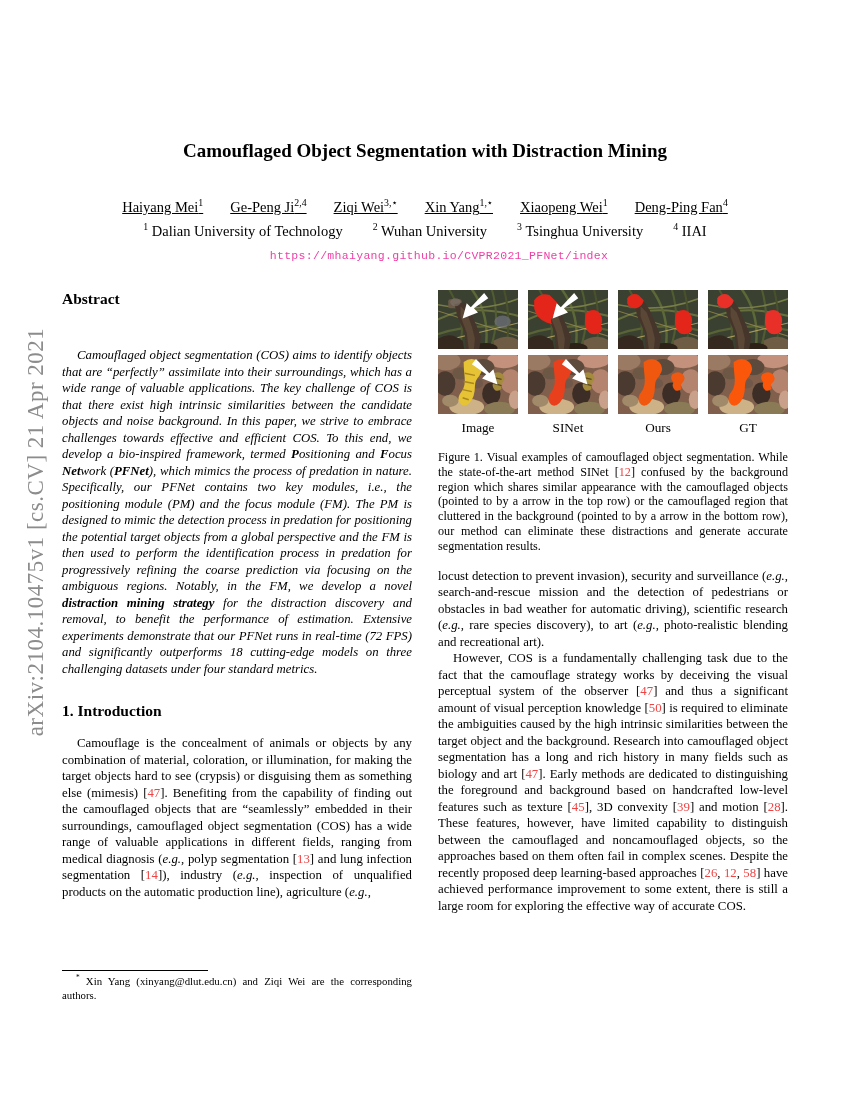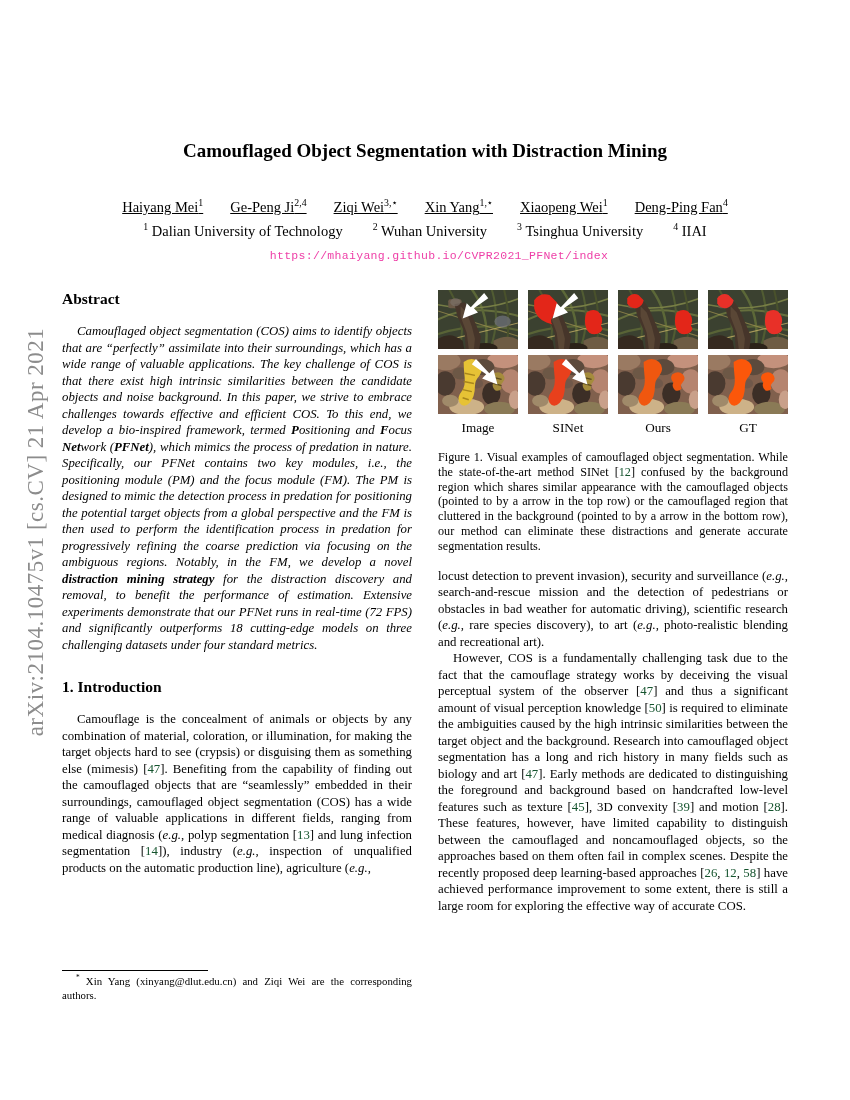--- a/index.html
+++ b/index.html
@@ -37,25 +37,25 @@
   }
   
   .col { position:absolute; width:350px; text-align:justify; }
   .col-left  { left:62px;  top:290px; height:712px; display:flex; flex-direction:column; }
   .col-right { left:438px; top:290px; }
   .body-text { font-size:12.8px; line-height:16.5px; margin:0; hyphens:auto; }
   .indent { text-indent:15px; }
   .abstract-head {
     text-align:left; font-size:15.5px; font-weight:bold; margin:0 0 15px 0;
   }
-  .abstract-text { font-style:italic; }
+  .abstract-text { font-style:italic;margin-top:24px; }
   .section-head {
     text-align:left; font-size:15.5px; font-weight:bold; margin:25px 0 15px 0;
   }
-  .cite { color:#14532d; }
+  .cite { color:#ef4444; }
   
   .footnote { margin-top:auto; }
   .footnote-rule { width:146px; border:0; border-top:1px solid #000; margin:0 0 4px 0; }
   .footnote-text { font-size:10.8px; line-height:13.5px; margin:0; text-indent:14px; }
   
   .fig-grid { display:flex; justify-content:space-between; margin-bottom:6px; }
   .fig-grid svg { display:block; }
   .fig-labels { display:flex; justify-content:space-between; margin-top:3px; }
   .fig-labels span { width:80px; text-align:center; font-size:13.2px; }
   .fig-caption {

